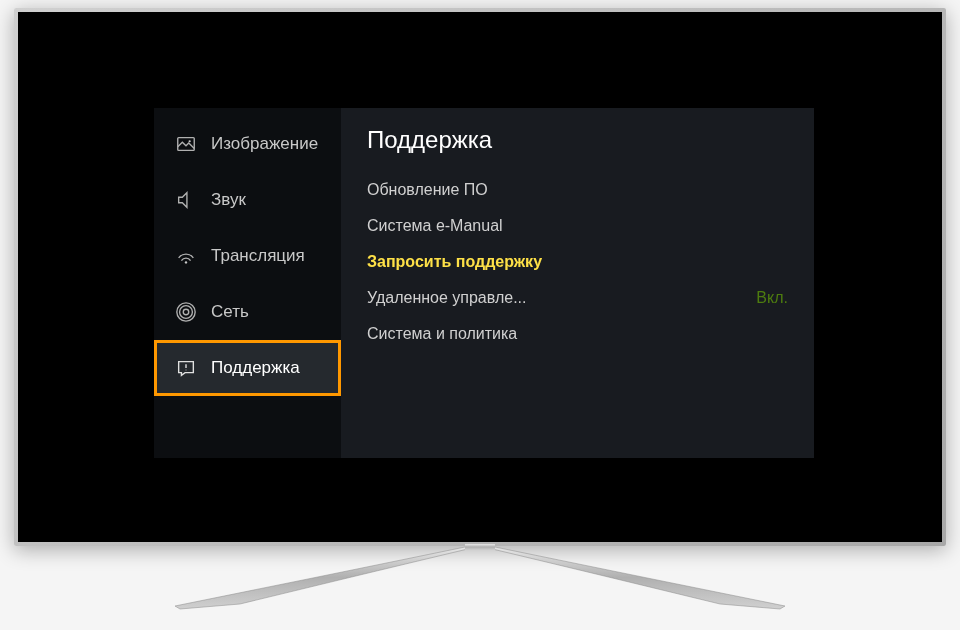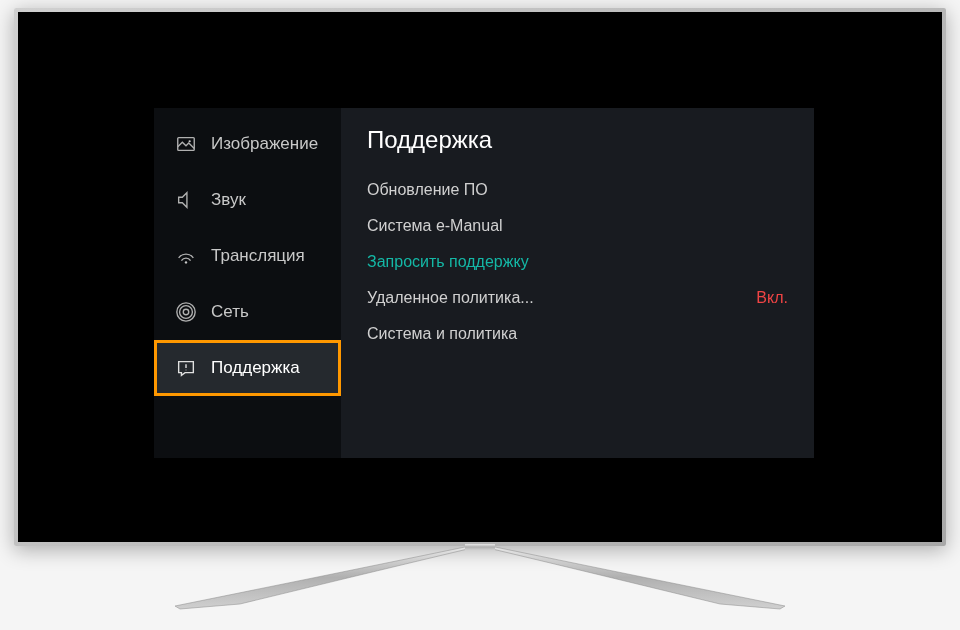--- a/index.html
+++ b/index.html
@@ -92,25 +92,26 @@
     .content-item {
       display: flex;
       justify-content: space-between;
       align-items: flex-end;
       padding: 9px 0;
       color: #d0d0d0;
       font-size: 16px;
       cursor: pointer;
     }
     .content-item.disabled {
-      color: #14b8a6;
+      color: #fde047;
       cursor: default;
+      font-weight: bold;
     }
     .content-item-value {
-      color: #ef4444;
+      color: #4d7c0f;
       font-size: 16px;
     }
     .tv-stand {
       width: 680px;
       height: 70px;
       position: relative;
       margin-top: -2px;
     }
     .tv-stand svg {
       width: 100%;
@@ -186,21 +187,21 @@
         <div class="content-item">
           <span>Обновление ПО</span>
         </div>
         <div class="content-item">
           <span>Система e-Manual</span>
         </div>
         <div class="content-item disabled">
           <span>Запросить поддержку</span>
         </div>
         <div class="content-item">
-          <span>Удаленное политика...</span>
+          <span>Удаленное управле...</span>
           <span class="content-item-value">Вкл.</span>
         </div>
         <div class="content-item">
           <span>Система и политика</span>
         </div>
       </div>
     </div>
   </div>
 </div>
 

